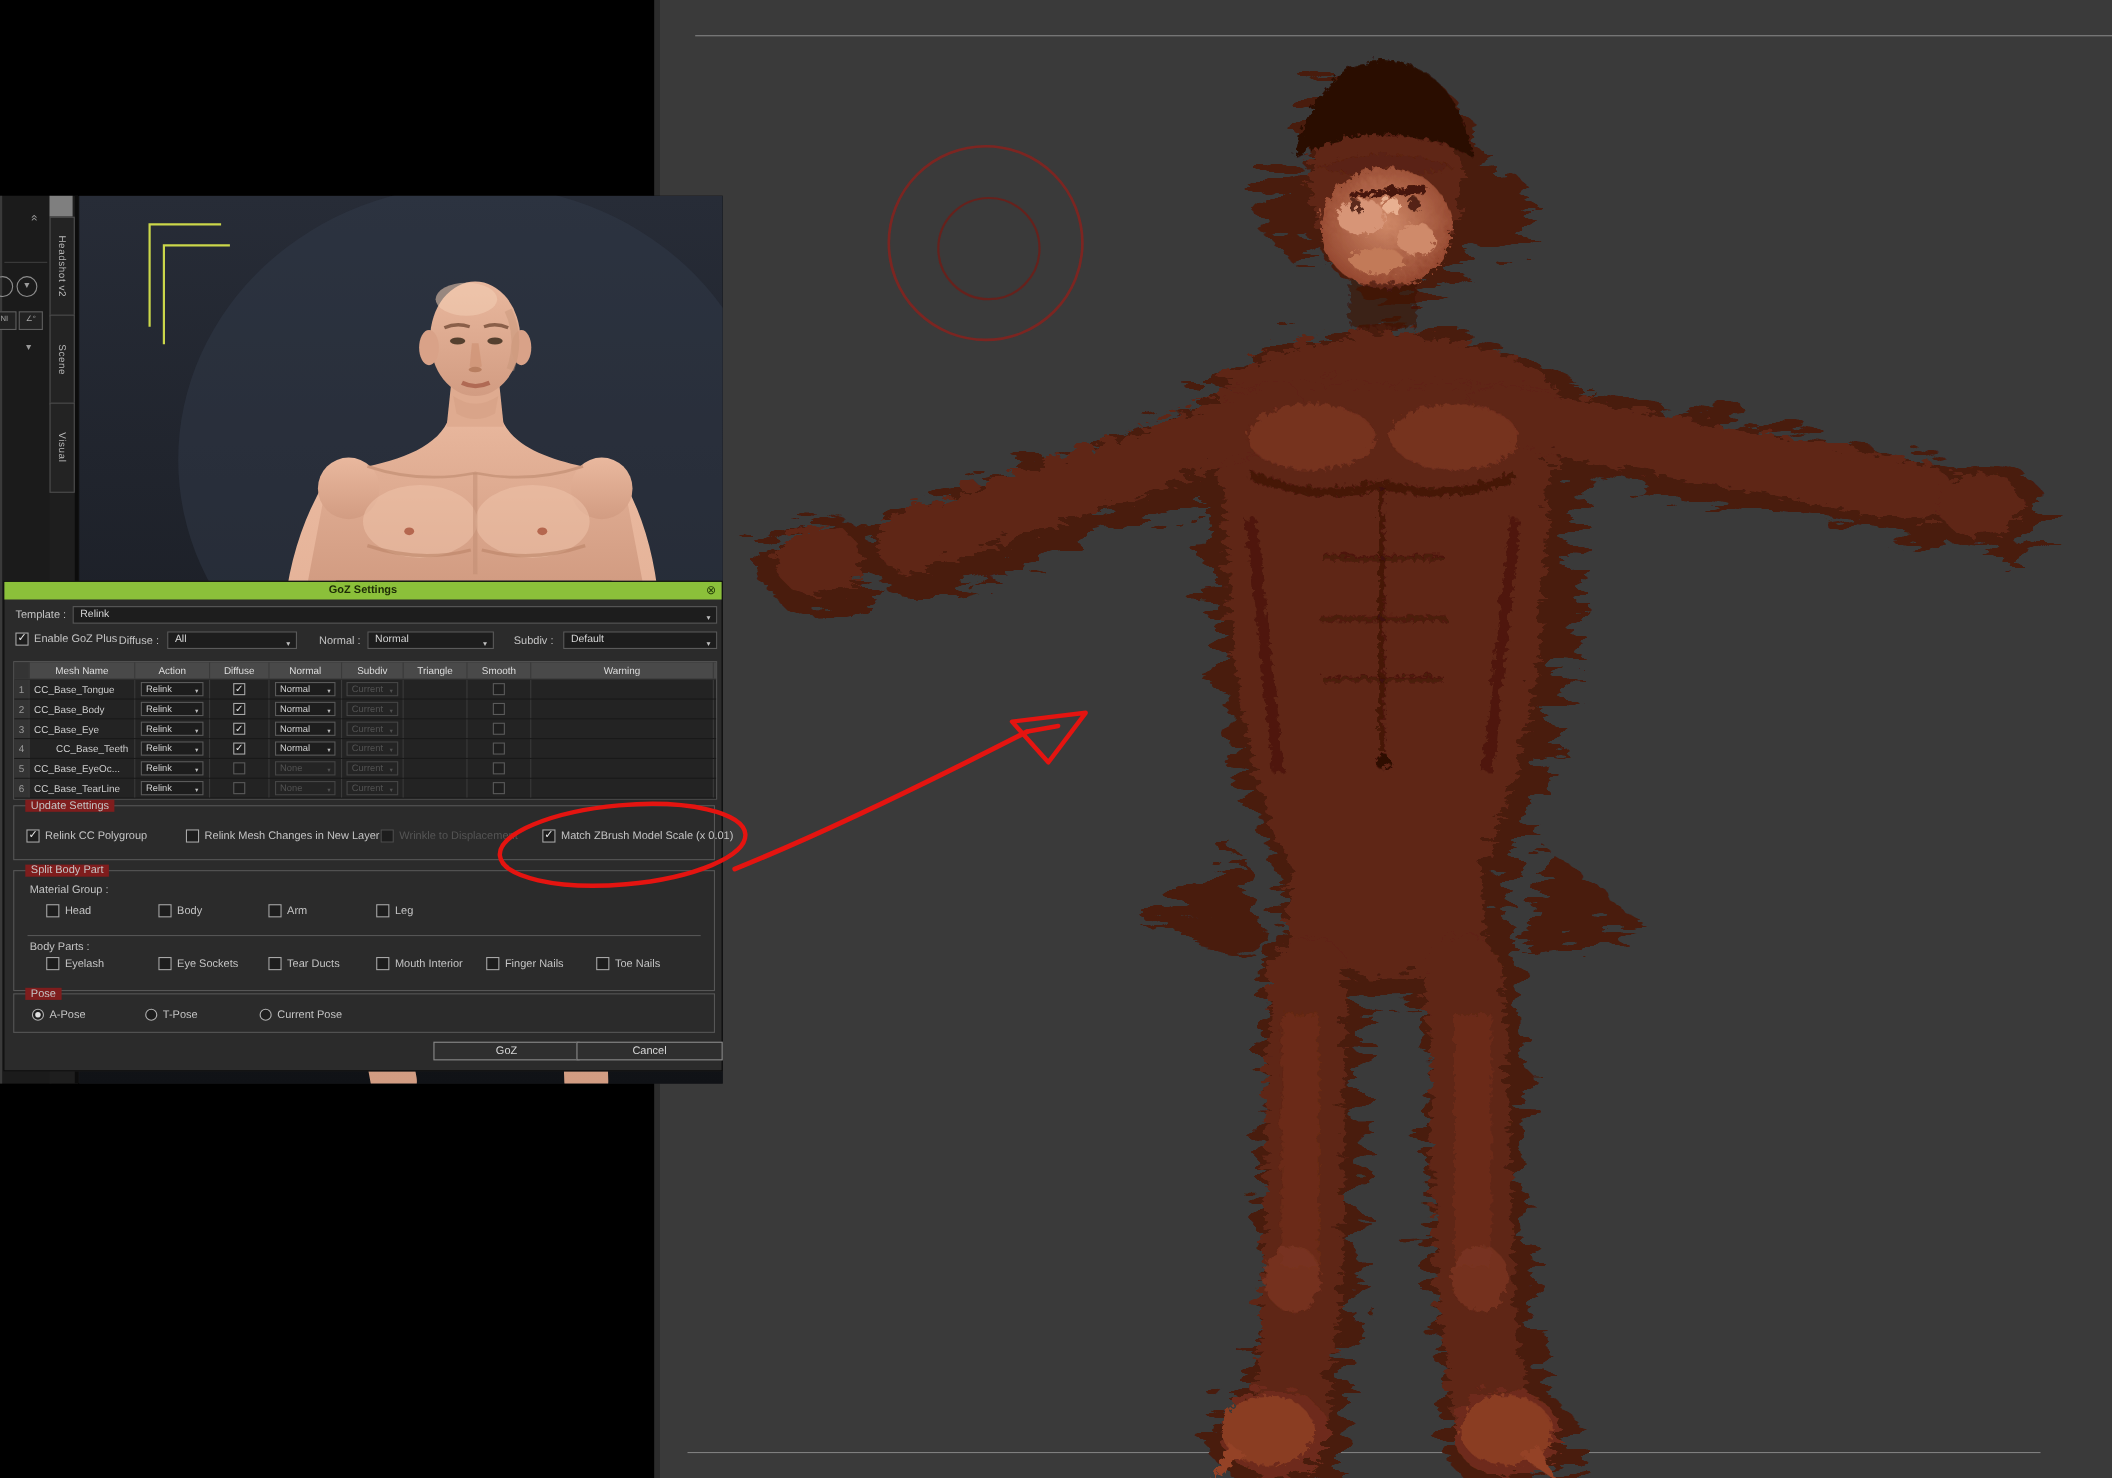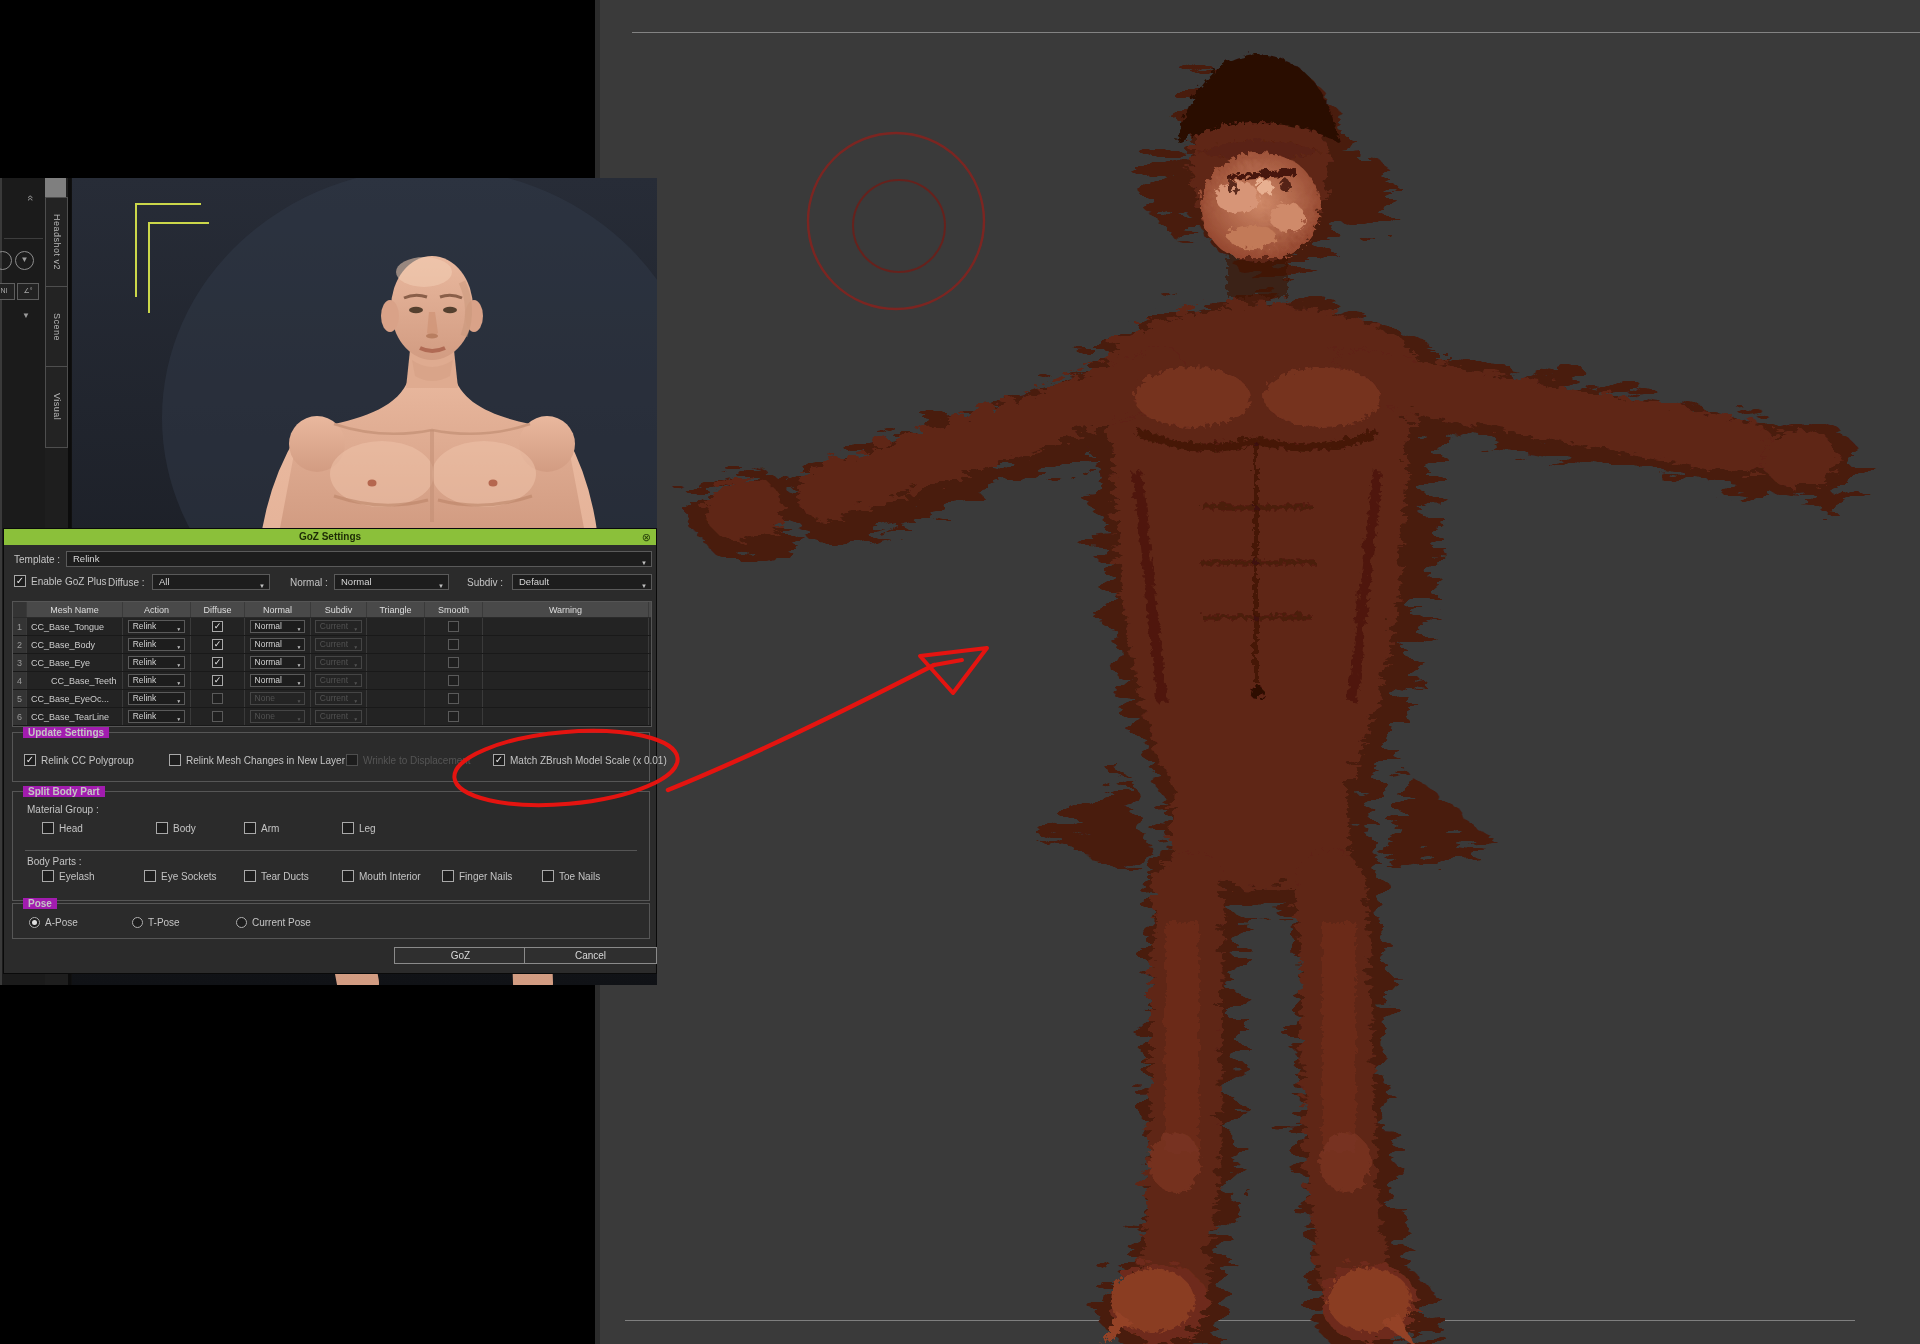--- a/index.html
+++ b/index.html
@@ -48,21 +48,21 @@
   .dd .caret{position:absolute;right:4px;top:4px;font-size:6px;color:#c0c0c0;}
   .cbitem{position:absolute;top:0;display:flex;align-items:center;gap:5px;white-space:nowrap;}
   .cbbox{width:10px;height:10px;border:1px solid #a8a8a8;background:#1d1d1d;color:#e8e8e8;
          font-size:10px;line-height:9px;text-align:center;flex:0 0 auto;}
   .cbitem.dis .cbbox{border-color:#4e4e4e;}
   .cbitem.dis .cblab{color:#555;}
   .cblab{color:#c4c4c4;font-size:10px;}
   .radio{width:9px;height:9px;border:1px solid #b0b0b0;border-radius:50%;background:#1d1d1d;position:relative;flex:0 0 auto;}
   .radio.on:after{content:"";position:absolute;left:2px;top:2px;width:5px;height:5px;border-radius:50%;background:#e0e0e0;}
   .grp{position:absolute;left:8px;width:638px;border:1px solid #565656;box-sizing:border-box;}
-  .grp .legend{position:absolute;left:10px;top:-6px;background:#a21caf;padding:0 5px;color:#c4c4c4;font-size:10px;font-weight:bold;}
+  .grp .legend{position:absolute;left:10px;top:-6px;background:#7f1d1d;padding:0 5px;color:#c4c4c4;font-size:10px;}
   .isep{position:absolute;left:12px;right:12px;height:1px;background:#555;}
   .btn{position:absolute;top:418px;width:133px;height:17px;background:#2f2f2f;border:1px solid #8a8a8a;
        box-sizing:border-box;color:#d8d8d8;font-size:10px;text-align:center;line-height:15px;cursor:pointer;}
 
   
   #meshtbl{position:absolute;left:8px;top:72px;width:640px;border:1px solid #555;box-sizing:border-box;background:#232323;}
   .trow{display:flex;height:17px;border-bottom:1px solid #191919;align-items:stretch;}
   .trow.head{height:15px;background:#494949;border-bottom:1px solid #2a2a2a;}
   .tcell{border-right:1px solid #3a3a3a;display:flex;align-items:center;justify-content:center;
          font-size:9px;color:#cfcfcf;overflow:hidden;position:relative;box-sizing:border-box;}
@@ -448,21 +448,21 @@
         <span class="legend">Split Body Part</span>
         <div class="lbl" style="left:14px;top:12px;">Material Group :</div>
         <div class="isep" style="top:58px;"></div>
         <div class="lbl" style="left:14px;top:64px;">Body Parts :</div>
       </div>
       <div id="mat-items">
           <span class="cbitem" style="left: 38px; top: 293px;">
             <span class="cbbox"></span>
             <span class="cblab">Head</span>
           </span>
-          <span class="cbitem" style="left: 152px; top: 293px;">
+          <span class="cbitem" style="left: 140px; top: 293px;">
             <span class="cbbox"></span>
             <span class="cblab">Body</span>
           </span>
           <span class="cbitem" style="left: 240px; top: 293px;">
             <span class="cbbox"></span>
             <span class="cblab">Arm</span>
           </span>
           <span class="cbitem" style="left: 338px; top: 293px;">
             <span class="cbbox"></span>
             <span class="cblab">Leg</span>

